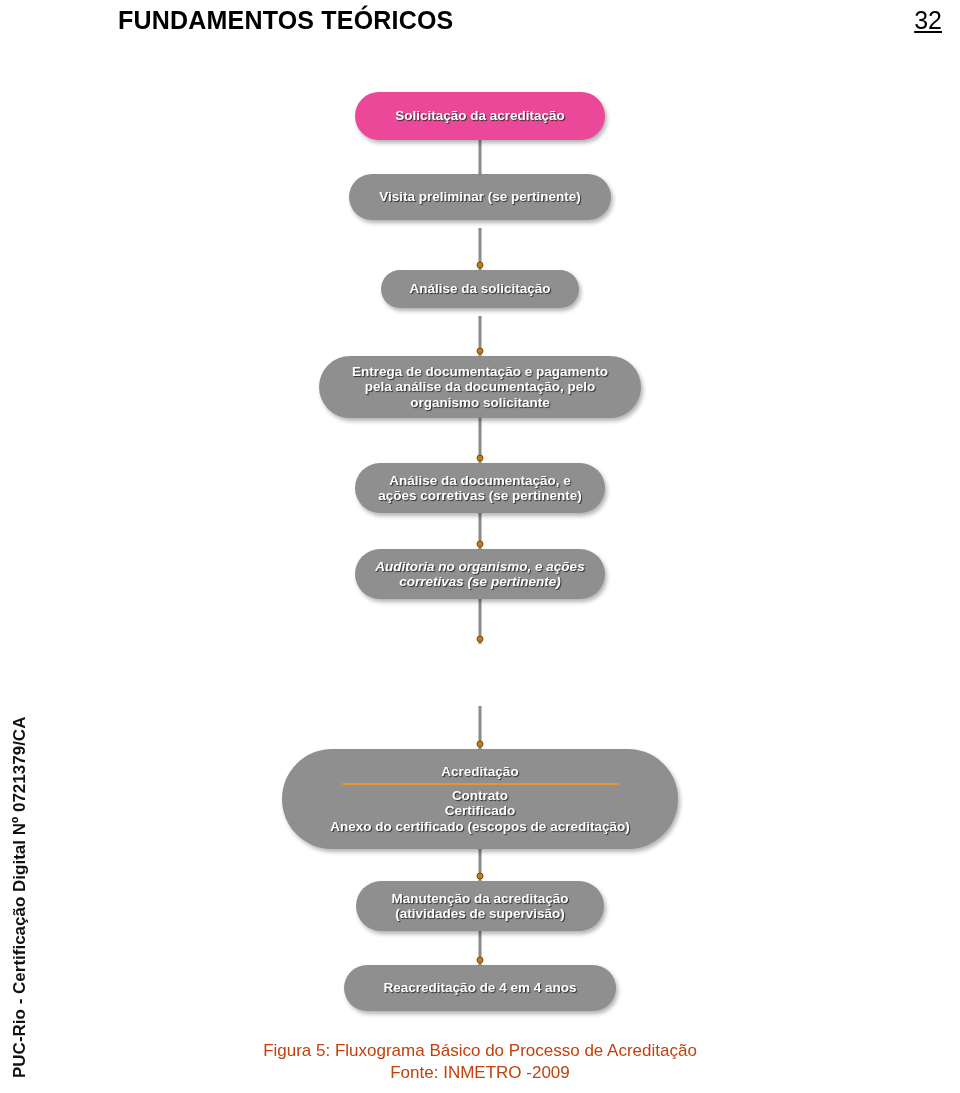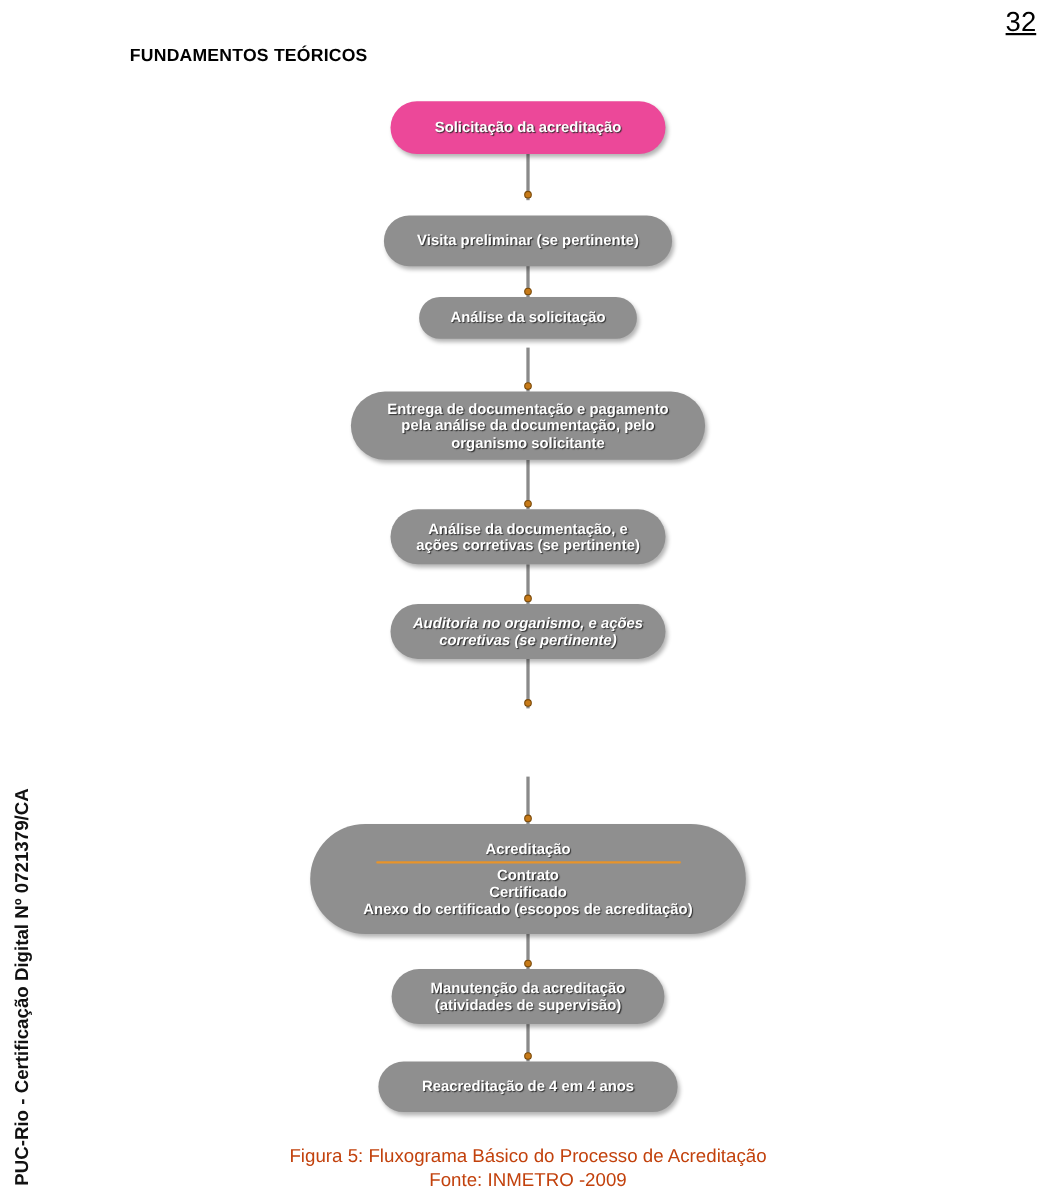--- a/index.html
+++ b/index.html
@@ -21,25 +21,24 @@
     position: absolute;
     top: 0;
     left: 0;
     width: 960px;
     height: 40px;
   }
   #header-title {
     position: absolute;
     left: 118px;
     top: 6px;
-    font-size: 16px;
+    font-size: 25px;
     font-weight: 700;
     letter-spacing: 0.2px;
     white-space: nowrap;
-    margin-top: 36px;
   }
   #header-page-number {
     position: absolute;
     right: 18px;
     top: 6px;
     font-size: 25px;
     font-weight: 400;
     text-decoration: underline;
   }
 
@@ -176,21 +175,21 @@
     <div class="connector-dot" style="top: 547px;"></div>
     <div class="connector" style="top: 614px; height: 43px;"></div>
     <div class="connector-dot" style="top: 652px;"></div>
     <div class="connector" style="top: 757px; height: 32px;"></div>
     <div class="connector-dot" style="top: 784px;"></div>
     <div class="connector" style="top: 839px; height: 34px;"></div>
     <div class="connector-dot" style="top: 868px;"></div>
     <div class="flow-node dark" style="top: 0px; width: 250px; height: 48px;">
       <div class="node-label">Solicitação da acreditação</div>
     </div>
-    <div class="flow-node" style="top: 104px; width: 262px; height: 46px;">
+    <div class="flow-node" style="top: 82px; width: 262px; height: 46px;">
       <div class="node-label">Visita preliminar (se pertinente)</div>
     </div>
     <div class="flow-node" style="top: 178px; width: 198px; height: 38px;">
       <div class="node-label">Análise da solicitação</div>
     </div>
     <div class="flow-node" style="top: 264px; width: 322px; height: 62px;">
       <div class="node-label">Entrega de documentação e pagamento
 pela análise da documentação, pelo
 organismo solicitante</div>
     </div>

